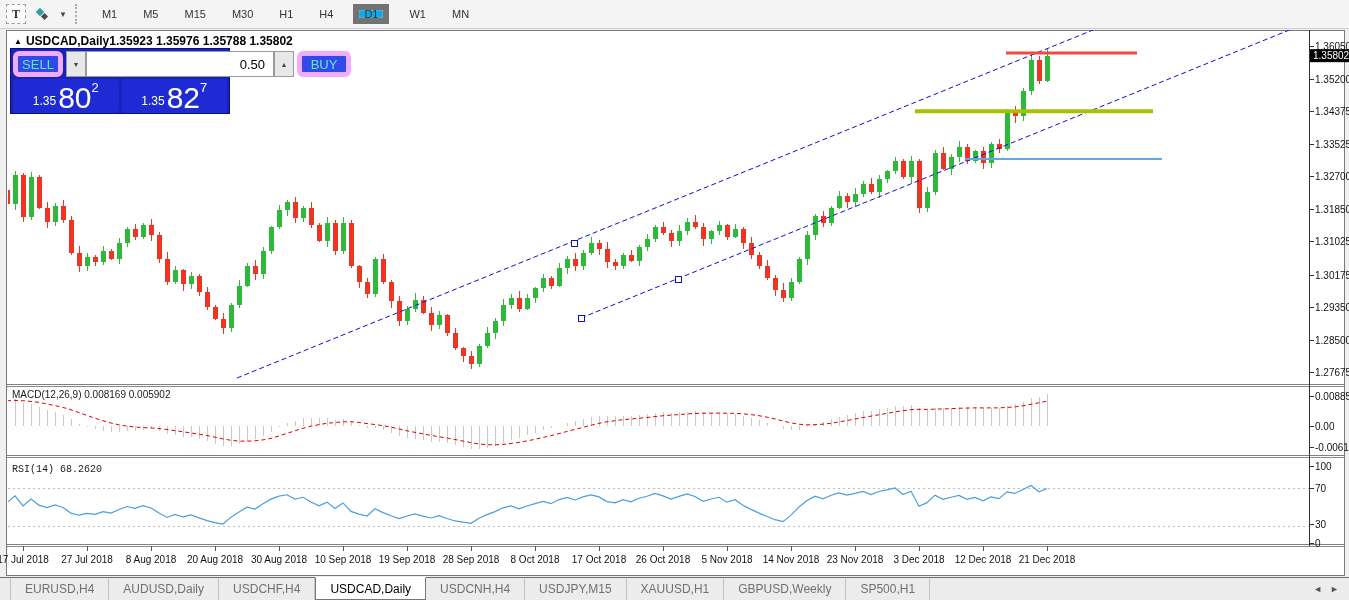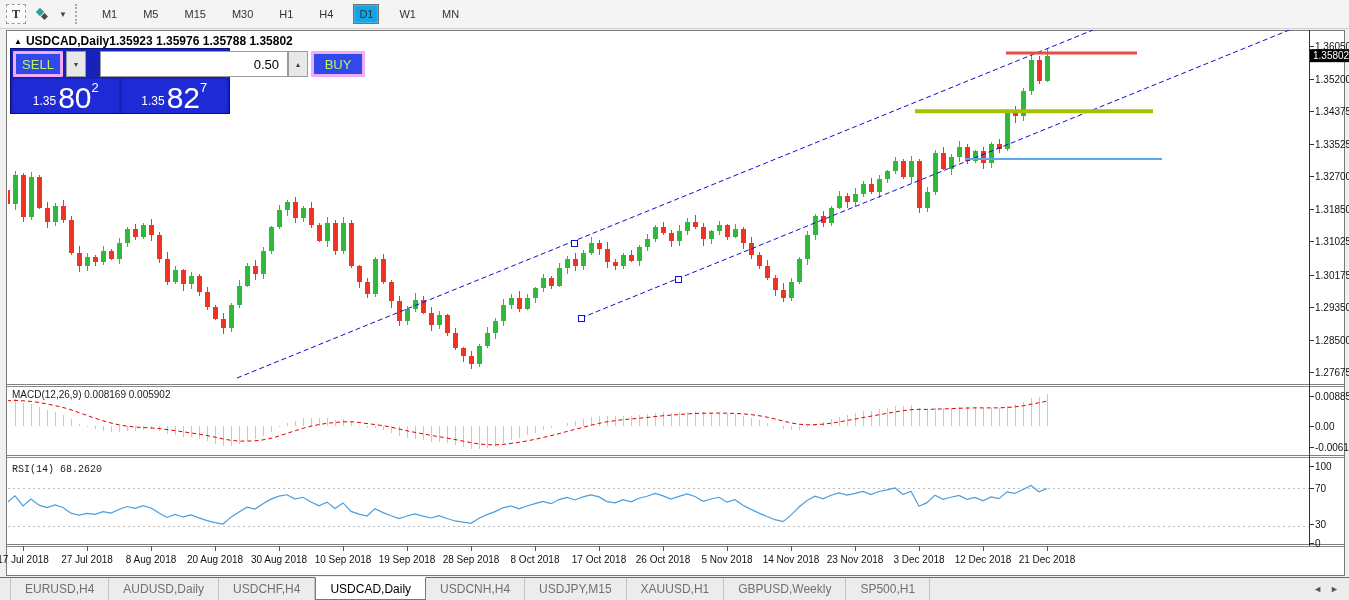--- a/index.html
+++ b/index.html
@@ -9,39 +9,39 @@
   
   .toolbar{position:absolute;left:0;top:0;width:1349px;height:29px;background:#f4f4f4;
            border-bottom:1px solid #cfcfcf;display:flex;align-items:center;padding-left:6px;}
   .tool-ico{width:20px;height:20px;display:flex;align-items:center;justify-content:center;margin-right:6px;}
   .ttool{border:1px dashed #9a9a9a;font-family:"Liberation Serif",serif;font-weight:bold;
          font-size:12px;color:#333;background:#fbfbfb;}
   .caret{font-size:8px;color:#444;margin:0 4px 0 1px;}
   .grip{width:6px;height:20px;border-left:2px dotted #aaa;margin:0 8px 0 4px;}
   .tfbtn{min-width:26px;height:20px;padding:0 5px;margin:0 7px;font-size:11px;color:#333;
          display:flex;align-items:center;justify-content:center;border:1px solid transparent;cursor:default;}
-  .tfbtn.active{background:#0ea5e9;border:1px solid #737373;box-shadow:inset 0 0 2px #cdcdcd;}
+  .tfbtn.active{background:#0ea5e9;border:6px solid #737373;box-shadow:inset 0 0 2px #cdcdcd;}
   
   .chartwin{position:absolute;left:6px;top:30px;width:1339px;height:546px;background:#fff;
             border:1px solid #7a7a7a;}
   .chart-svg{position:absolute;left:0;top:0;}
   .chart-header{position:absolute;left:14px;top:34px;font-size:12px;font-weight:bold;color:#000;}
   .chart-header .tri{font-size:8px;vertical-align:1px;margin-right:4px;}
   .chart-header .vals{font-weight:bold;}
   .ind-label{position:absolute;font-size:10px;color:#1a1a1a;}
   
   .panel{position:absolute;left:10px;top:48px;width:220px;height:66px;background:#1722bb;
          border:1px solid #0a1178;padding:2px;}
   .row1{display:flex;height:26px;}
-  .obtn{flex:0 0 50px;background:#3049e8;border:3px solid #f0abfc;border-radius:1px;color:#bef264;
+  .obtn{flex:0 0 50px;background:#3049e8;border:5px solid #f0abfc;border-radius:6px;color:#5eead4;
         font-size:13px;display:flex;align-items:center;justify-content:center;cursor:pointer;}
   .spin{flex:0 0 20px;background:#e8e8e8;border:1px solid #9a9a9a;color:#444;font-size:7px;
         display:flex;align-items:center;justify-content:center;cursor:pointer;}
   .lot{flex:1;background:#fff;border:1px solid #9a9a9a;font-size:13px;color:#000;
-       text-align:right;padding-right:8px;font-family:"Liberation Sans",sans-serif;margin-left:14px;}
+       text-align:right;padding-right:8px;font-family:"Liberation Sans",sans-serif;}
   .row2{display:flex;height:34px;margin-top:2px;}
   .pricebox{flex:1;background:#1e2ad4;border-radius:3px;color:#fff;display:flex;align-items:flex-end;
             justify-content:center;padding-bottom:2px;cursor:pointer;}
   .pricebox+.pricebox{margin-left:3px;}
   .pb-sm{font-size:12px;margin:0 2px 3px 0;}
   .pb-big{font-size:30px;line-height:26px;}
   .pb-sup{font-size:13px;align-self:flex-start;margin-top:1px;}
   
   .tabbar{position:absolute;left:0;top:577px;width:1349px;height:23px;background:#ececec;
           border-top:1px solid #6e6e6e;display:flex;align-items:stretch;padding-left:10px;}

